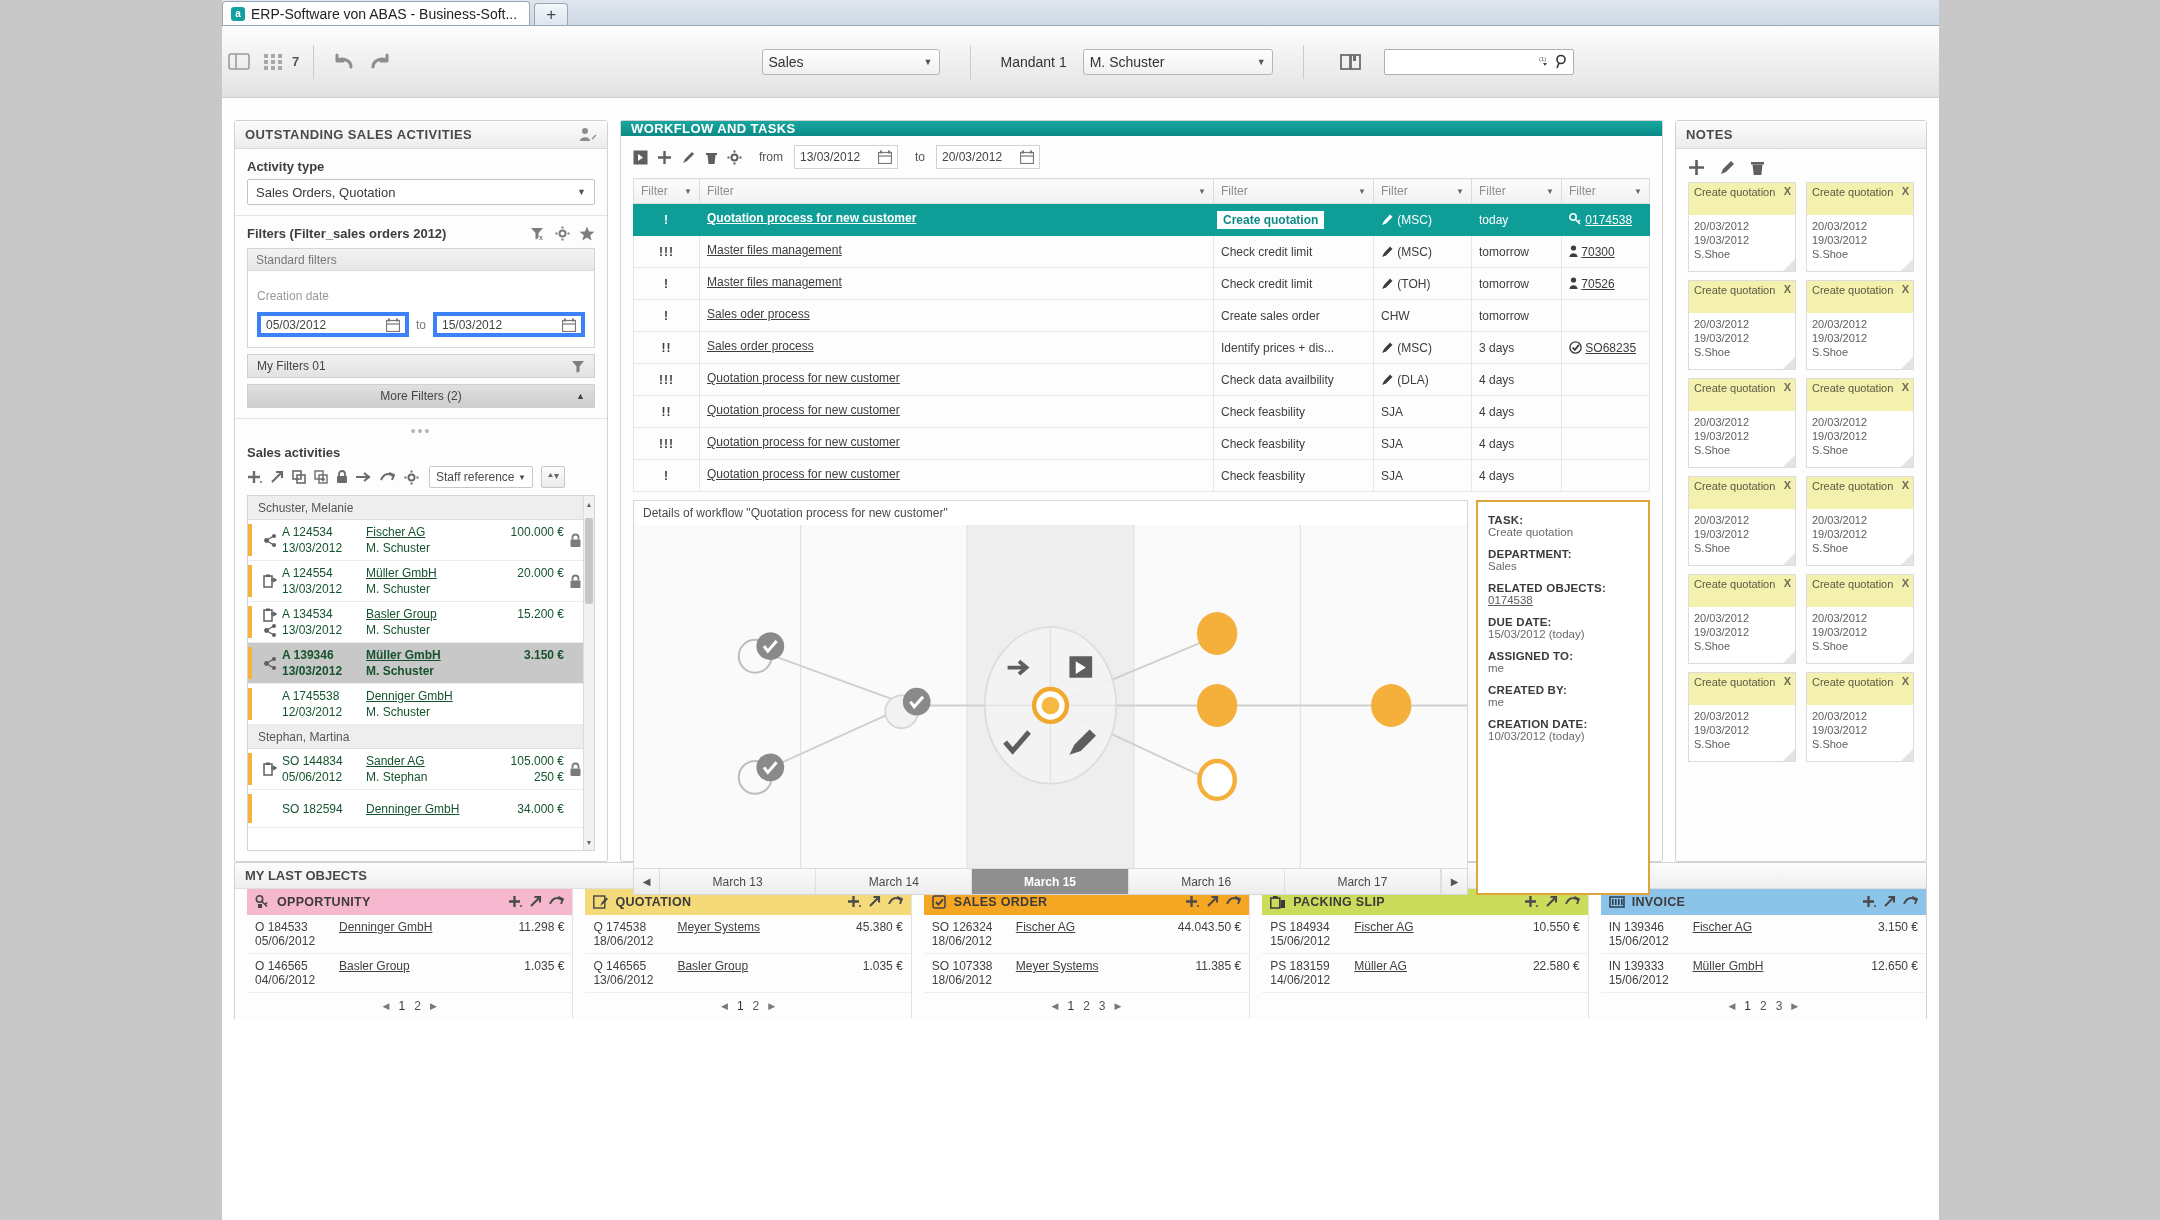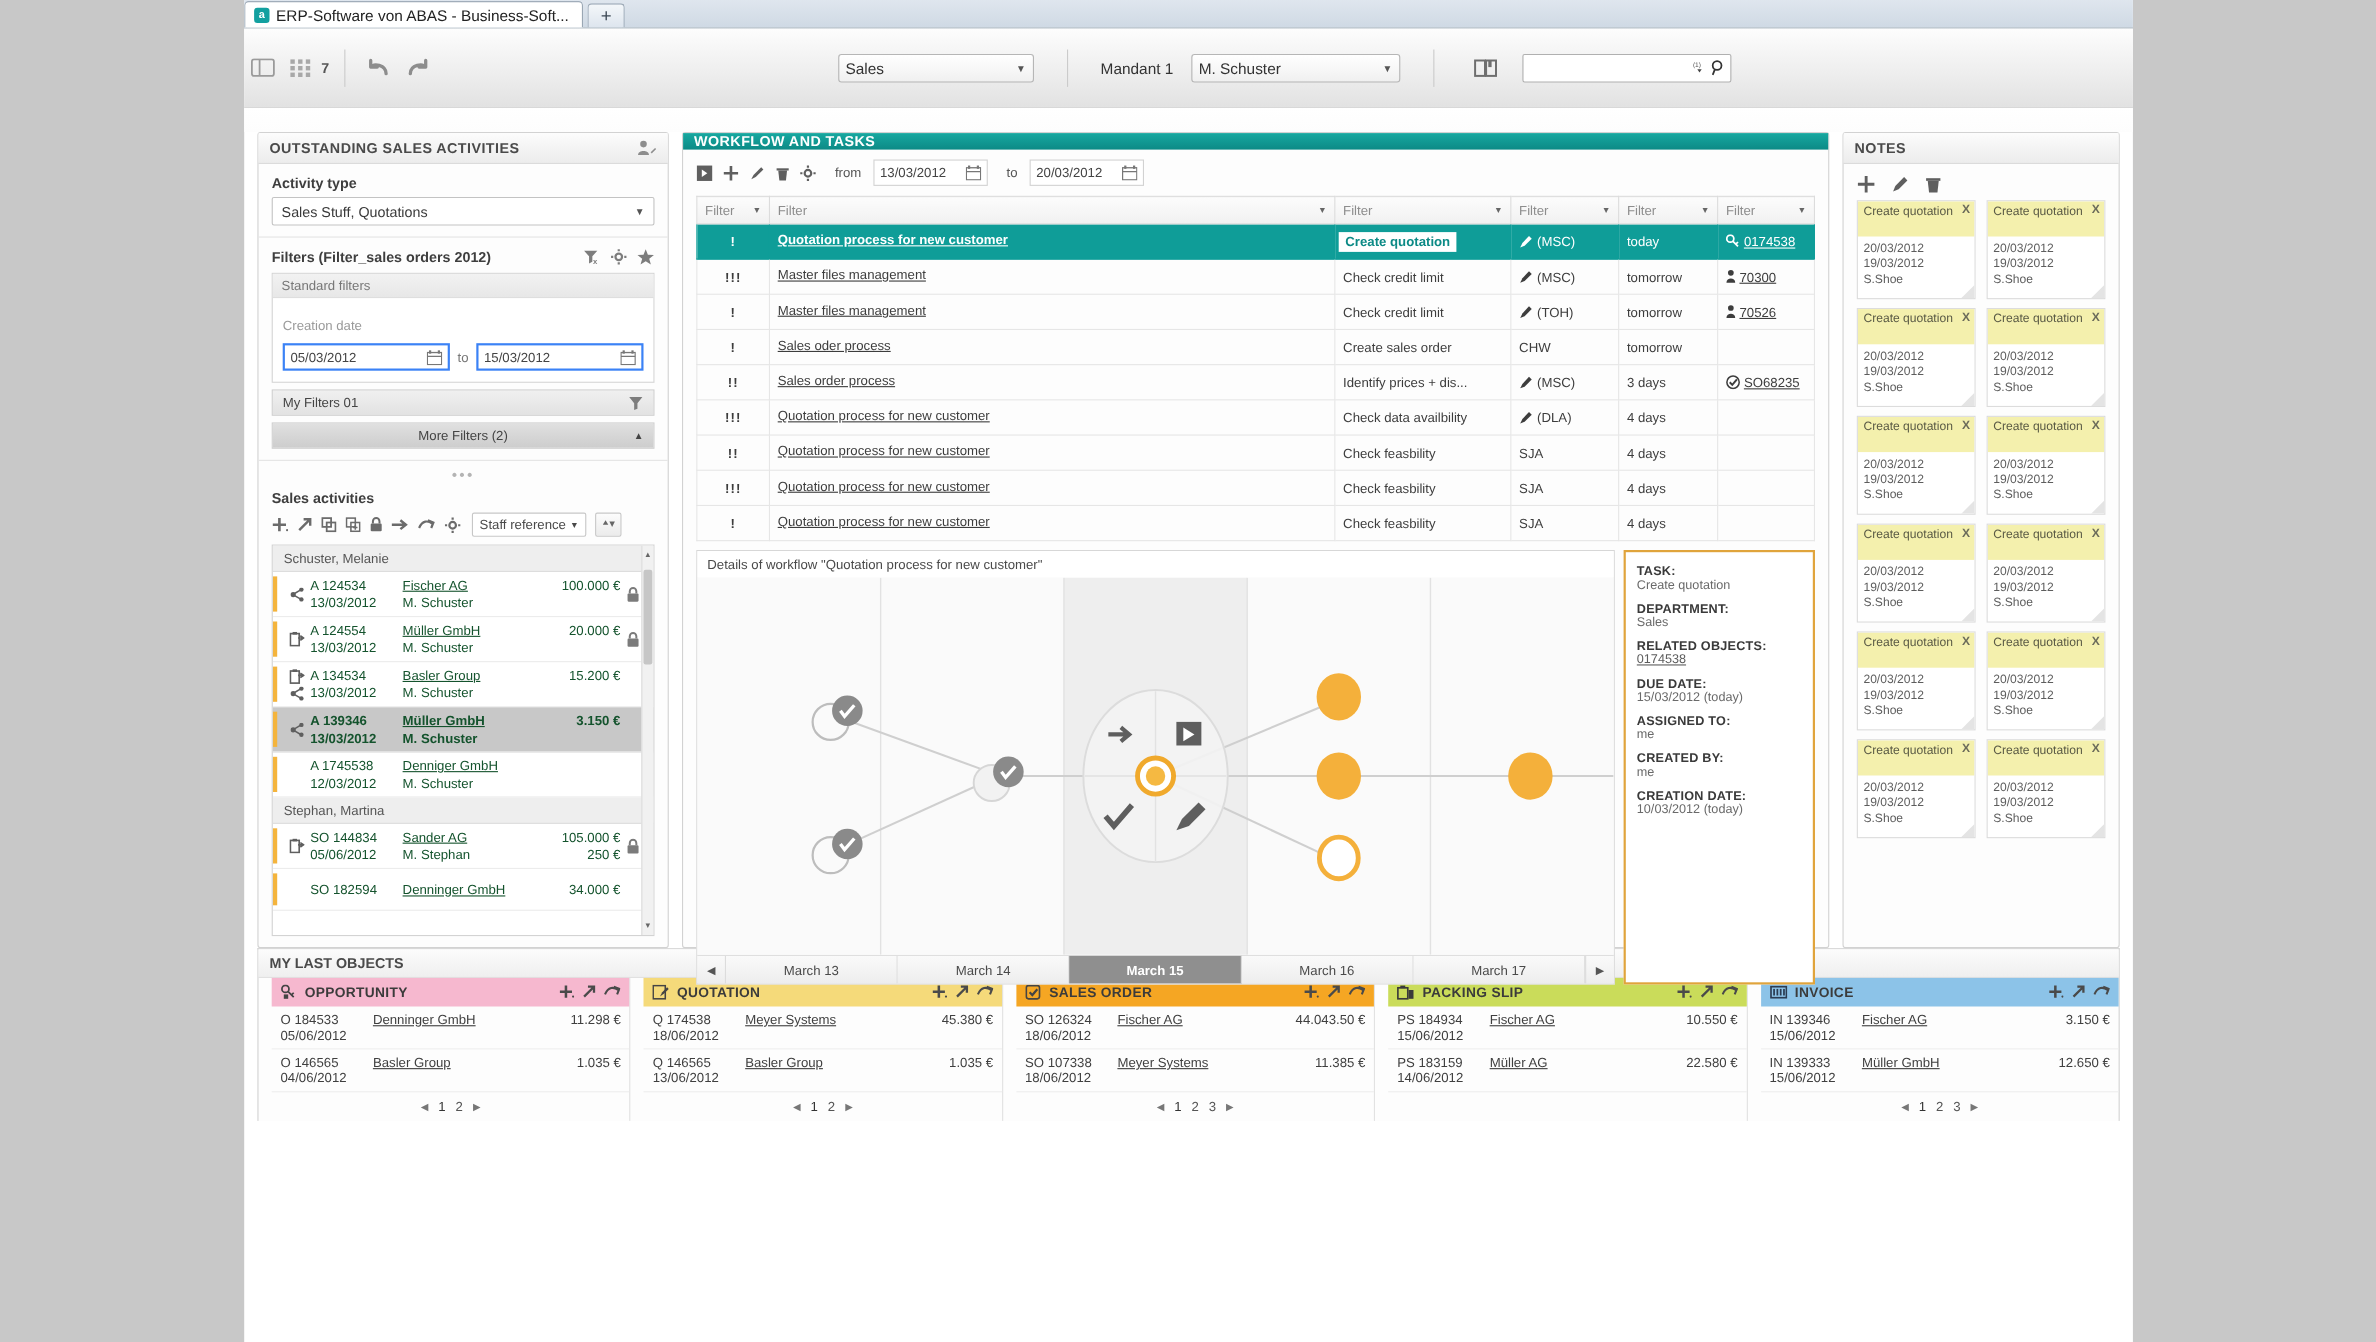--- a/index.html
+++ b/index.html
@@ -131,21 +131,21 @@
   .radio i {
     width: 9px; height: 9px; border: 1px solid #9d9d9d; background: #fff;
     display: inline-block; position: relative;
   }
   .radio i::after {
     content: ""; position: absolute; left: 2px; top: 2px; width: 3px; height: 3px;
     background: #666;
   }
   .datesrow { display: flex; align-items: center; gap: 7px; margin-top: 9px; }
   .dateinput {
-    flex: 1; height: 25px; border: 2px solid #3b82f6; background: #fff;
+    flex: 1; height: 25px; border: 4px solid #3b82f6; background: #fff;
     display: flex; align-items: center; padding: 0 5px; font-size: 12px; color: #444;
   }
   .dateinput .cal { margin-left: auto; }
   .toword { font-size: 12px; color: #777; }
   .barbtn {
     height: 24px; margin-top: 6px;
     background: linear-gradient(#f0f0f0,#e2e2e2); border: 1px solid #cfcfcf;
     display: flex; align-items: center; padding: 0 9px;
     font-size: 12px; color: #444;
   }
@@ -397,21 +397,21 @@
               <circle cx="6" cy="4" r="3" fill="#8d8d8d"></circle>
               <path d="M1 14 C1 9 11 9 11 14 Z" fill="#8d8d8d"></path>
               <path d="M13 12 L17 8" stroke="#8d8d8d" stroke-width="1.4"></path>
             </svg>
         </span>
       </div>
 
       <div class="block">
         <div class="lbl">Activity type</div>
         <div class="dd">
-          <span>Sales Stuff, Quotations</span>
+          <span>Sales Orders, Quotation</span>
           <span class="caret">▼</span>
         </div>
       </div>
 
       <div class="block">
         <div class="filters-hd">
           <span>Filters (Filter_sales orders 2012)</span>
           <span class="sp"></span>
           <span>
             <svg width="16" height="15" viewBox="0 0 16 15">

